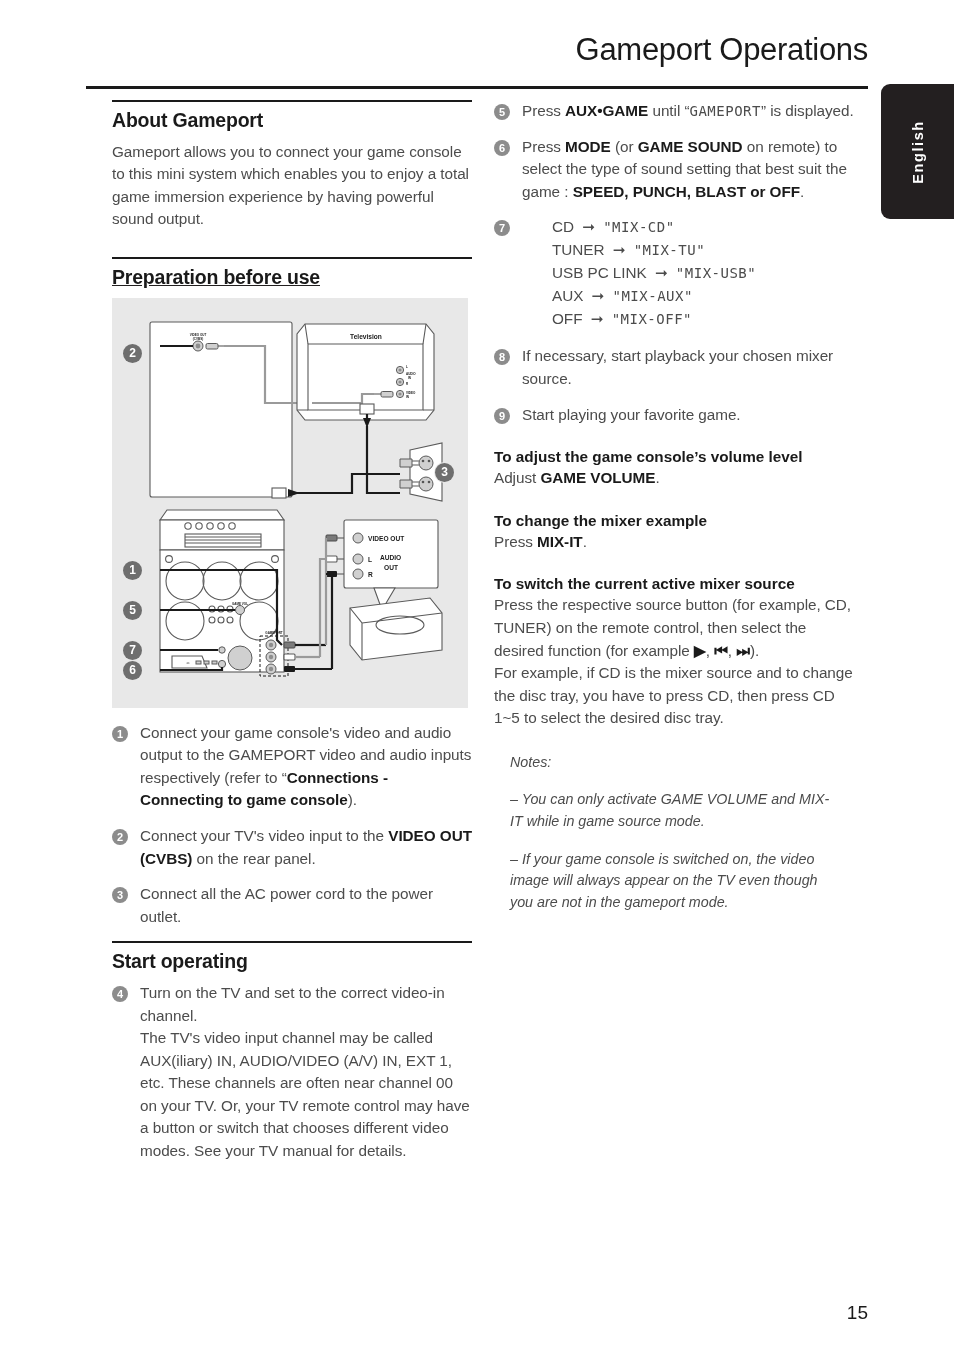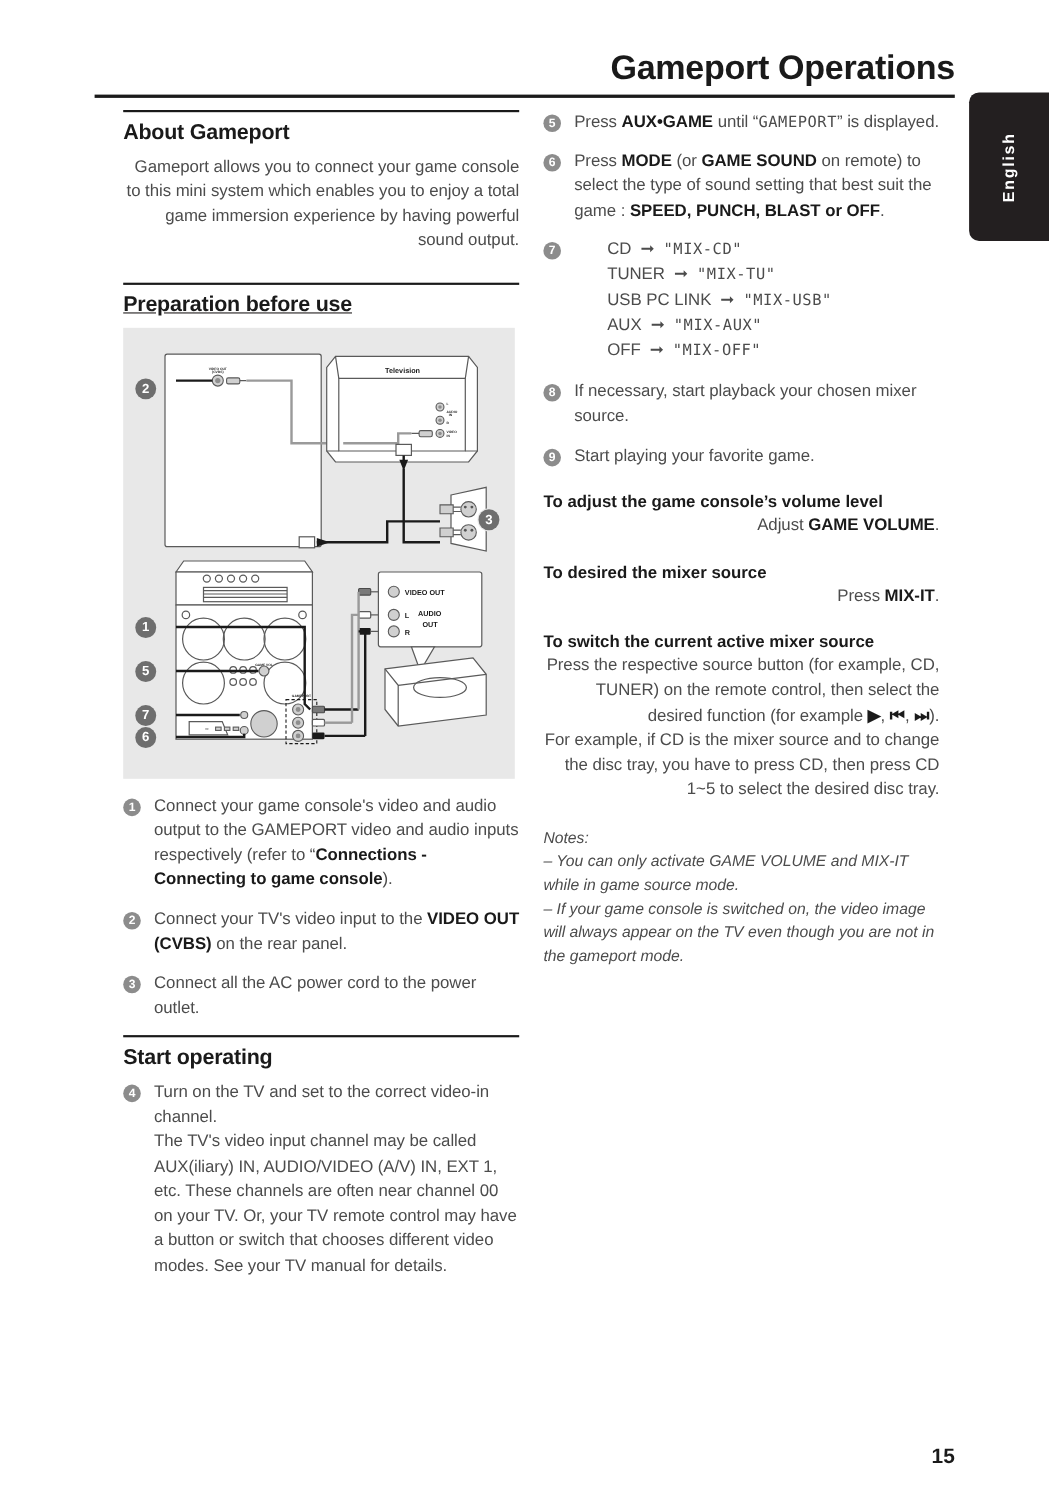--- a/index.html
+++ b/index.html
@@ -13,23 +13,23 @@
     position: relative;
     font-family: "Liberation Sans", sans-serif;
     color: #221f1f;
     overflow: hidden;
   }
 
   
   .page-title {
     position: absolute;
     right: 86px;
-    top: 44px;
+    top: 32px;
     font-size: 31px;
-    font-weight: bold;
+    font-weight: normal;
     letter-spacing: -0.3px;
     color: #1a1a1a;
     white-space: nowrap;
   }
   .header-rule {
     position: absolute;
     left: 86px;
     right: 86px;
     top: 86px;
     height: 3px;
@@ -83,21 +83,20 @@
     letter-spacing: -0.2px;
     margin-bottom: 9px;
   }
 
   p.body {
     font-size: 15.3px;
     line-height: 22.6px;
     color: #4c4c4c;
     margin: 0 0 13px 0;
     letter-spacing: -0.05px;
-    text-align: right;
   }
   p.body b { color: #1a1a1a; font-weight: bold; }
 
   
   ol.steps { list-style: none; margin: 0; padding: 0; }
   li.step {
     position: relative;
     padding-left: 28px;
     margin-bottom: 13px;
     font-size: 15.3px;
@@ -149,29 +148,29 @@
   .sub-block p.body { margin-bottom: 0; }
 
   
   .notes {
     margin-top: 22px;
     font-style: italic;
     font-size: 14.3px;
     line-height: 21.6px;
     color: #4c4c4c;
   }
-  .notes div { margin: 0; }
+  .notes div { margin: 16px; }
 
   
   .page-num {
     position: absolute;
     right: 86px;
-    bottom: 16px;
+    bottom: 28px;
     font-size: 19px;
-    font-weight: bold;
+    font-weight: normal;
     color: #1a1a1a;
     text-align: right;
   }
 
   
   .diagram {
     position: relative;
     width: 356px;
     height: 410px;
     background: #e8e8e8;
@@ -466,21 +465,21 @@
       <span>Start playing your favorite game.</span>
     </li>
   </ol>
 
   <div class="sub-block">
     <div class="subhead">To adjust the game console’s volume level</div>
     <p class="body">Adjust <b>GAME VOLUME</b>.</p>
   </div>
 
   <div class="sub-block">
-    <div class="subhead">To desired the mixer source</div>
+    <div class="subhead">To change the mixer example</div>
     <p class="body">Press <b>MIX-IT</b>.</p>
   </div>
 
   <div class="sub-block">
     <div class="subhead">To switch the current active mixer source</div>
     <p class="body">Press the respective source button (for example, CD, TUNER) on the remote control, then select the desired function (for example <b>▶</b>, <b>⏮</b>, <b>⏭</b>).<br>For example, if CD is the mixer source and to change the disc tray, you have to press CD, then press CD 1~5 to select the desired disc tray.</p>
   </div>
 
   <div class="notes">
     <div>Notes:</div>

